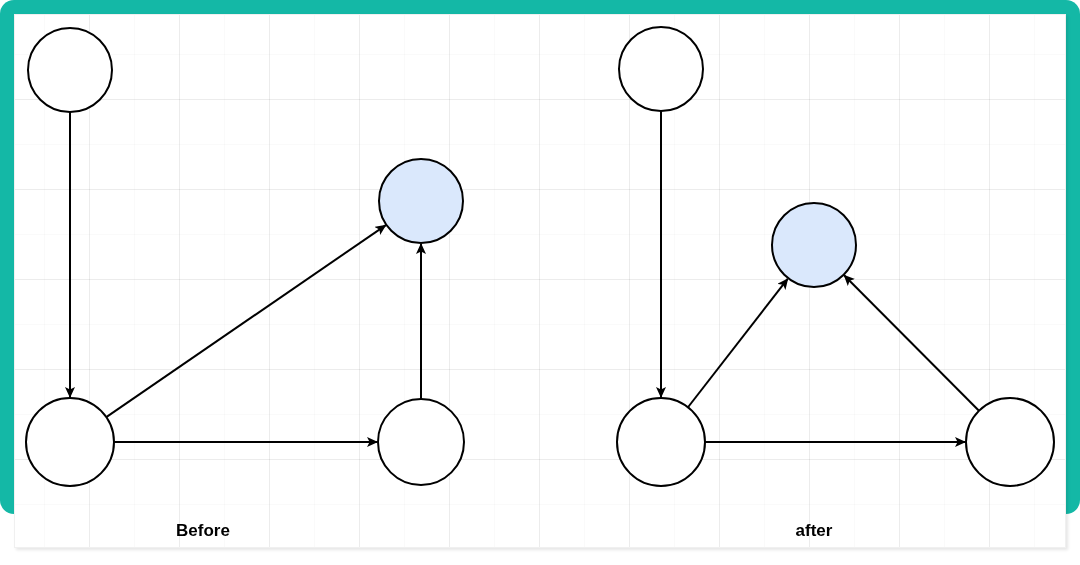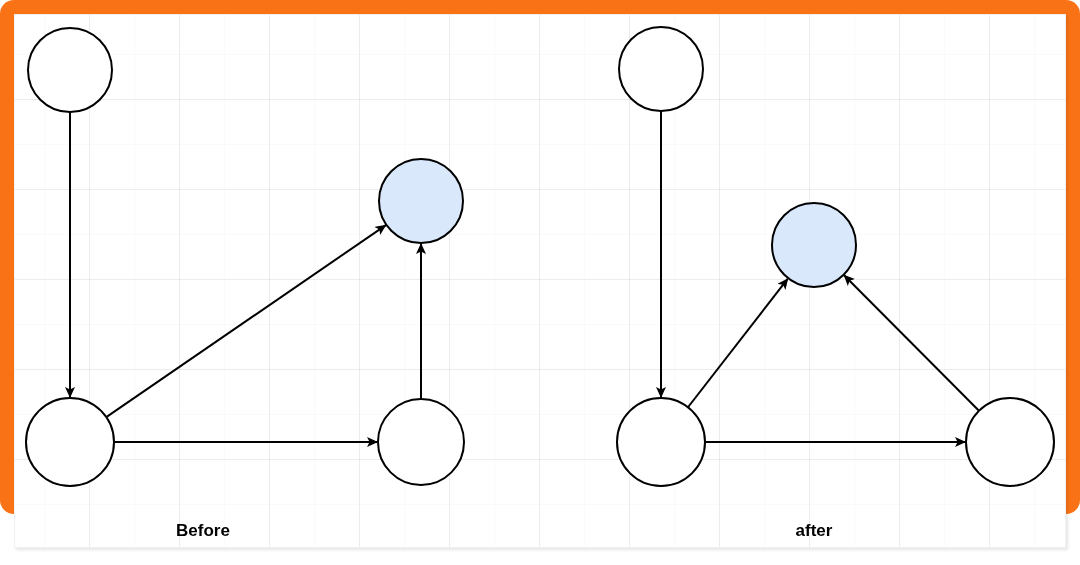--- a/index.html
+++ b/index.html
@@ -9,21 +9,21 @@
     height: 565px;
     overflow: hidden;
     background: #ffffff;
     font-family: "Liberation Sans", sans-serif;
   }
 
   #canvas-root {
     position: relative;
     width: 1080px;
     height: 514px;
-    background: #f97316;
+    background: #14b8a6;
     border-radius: 14px;
   }
 
   
   #page-sheet {
     position: absolute;
     left: 14px;
     top: 14px;
     width: 1052px;
     height: 534px;

